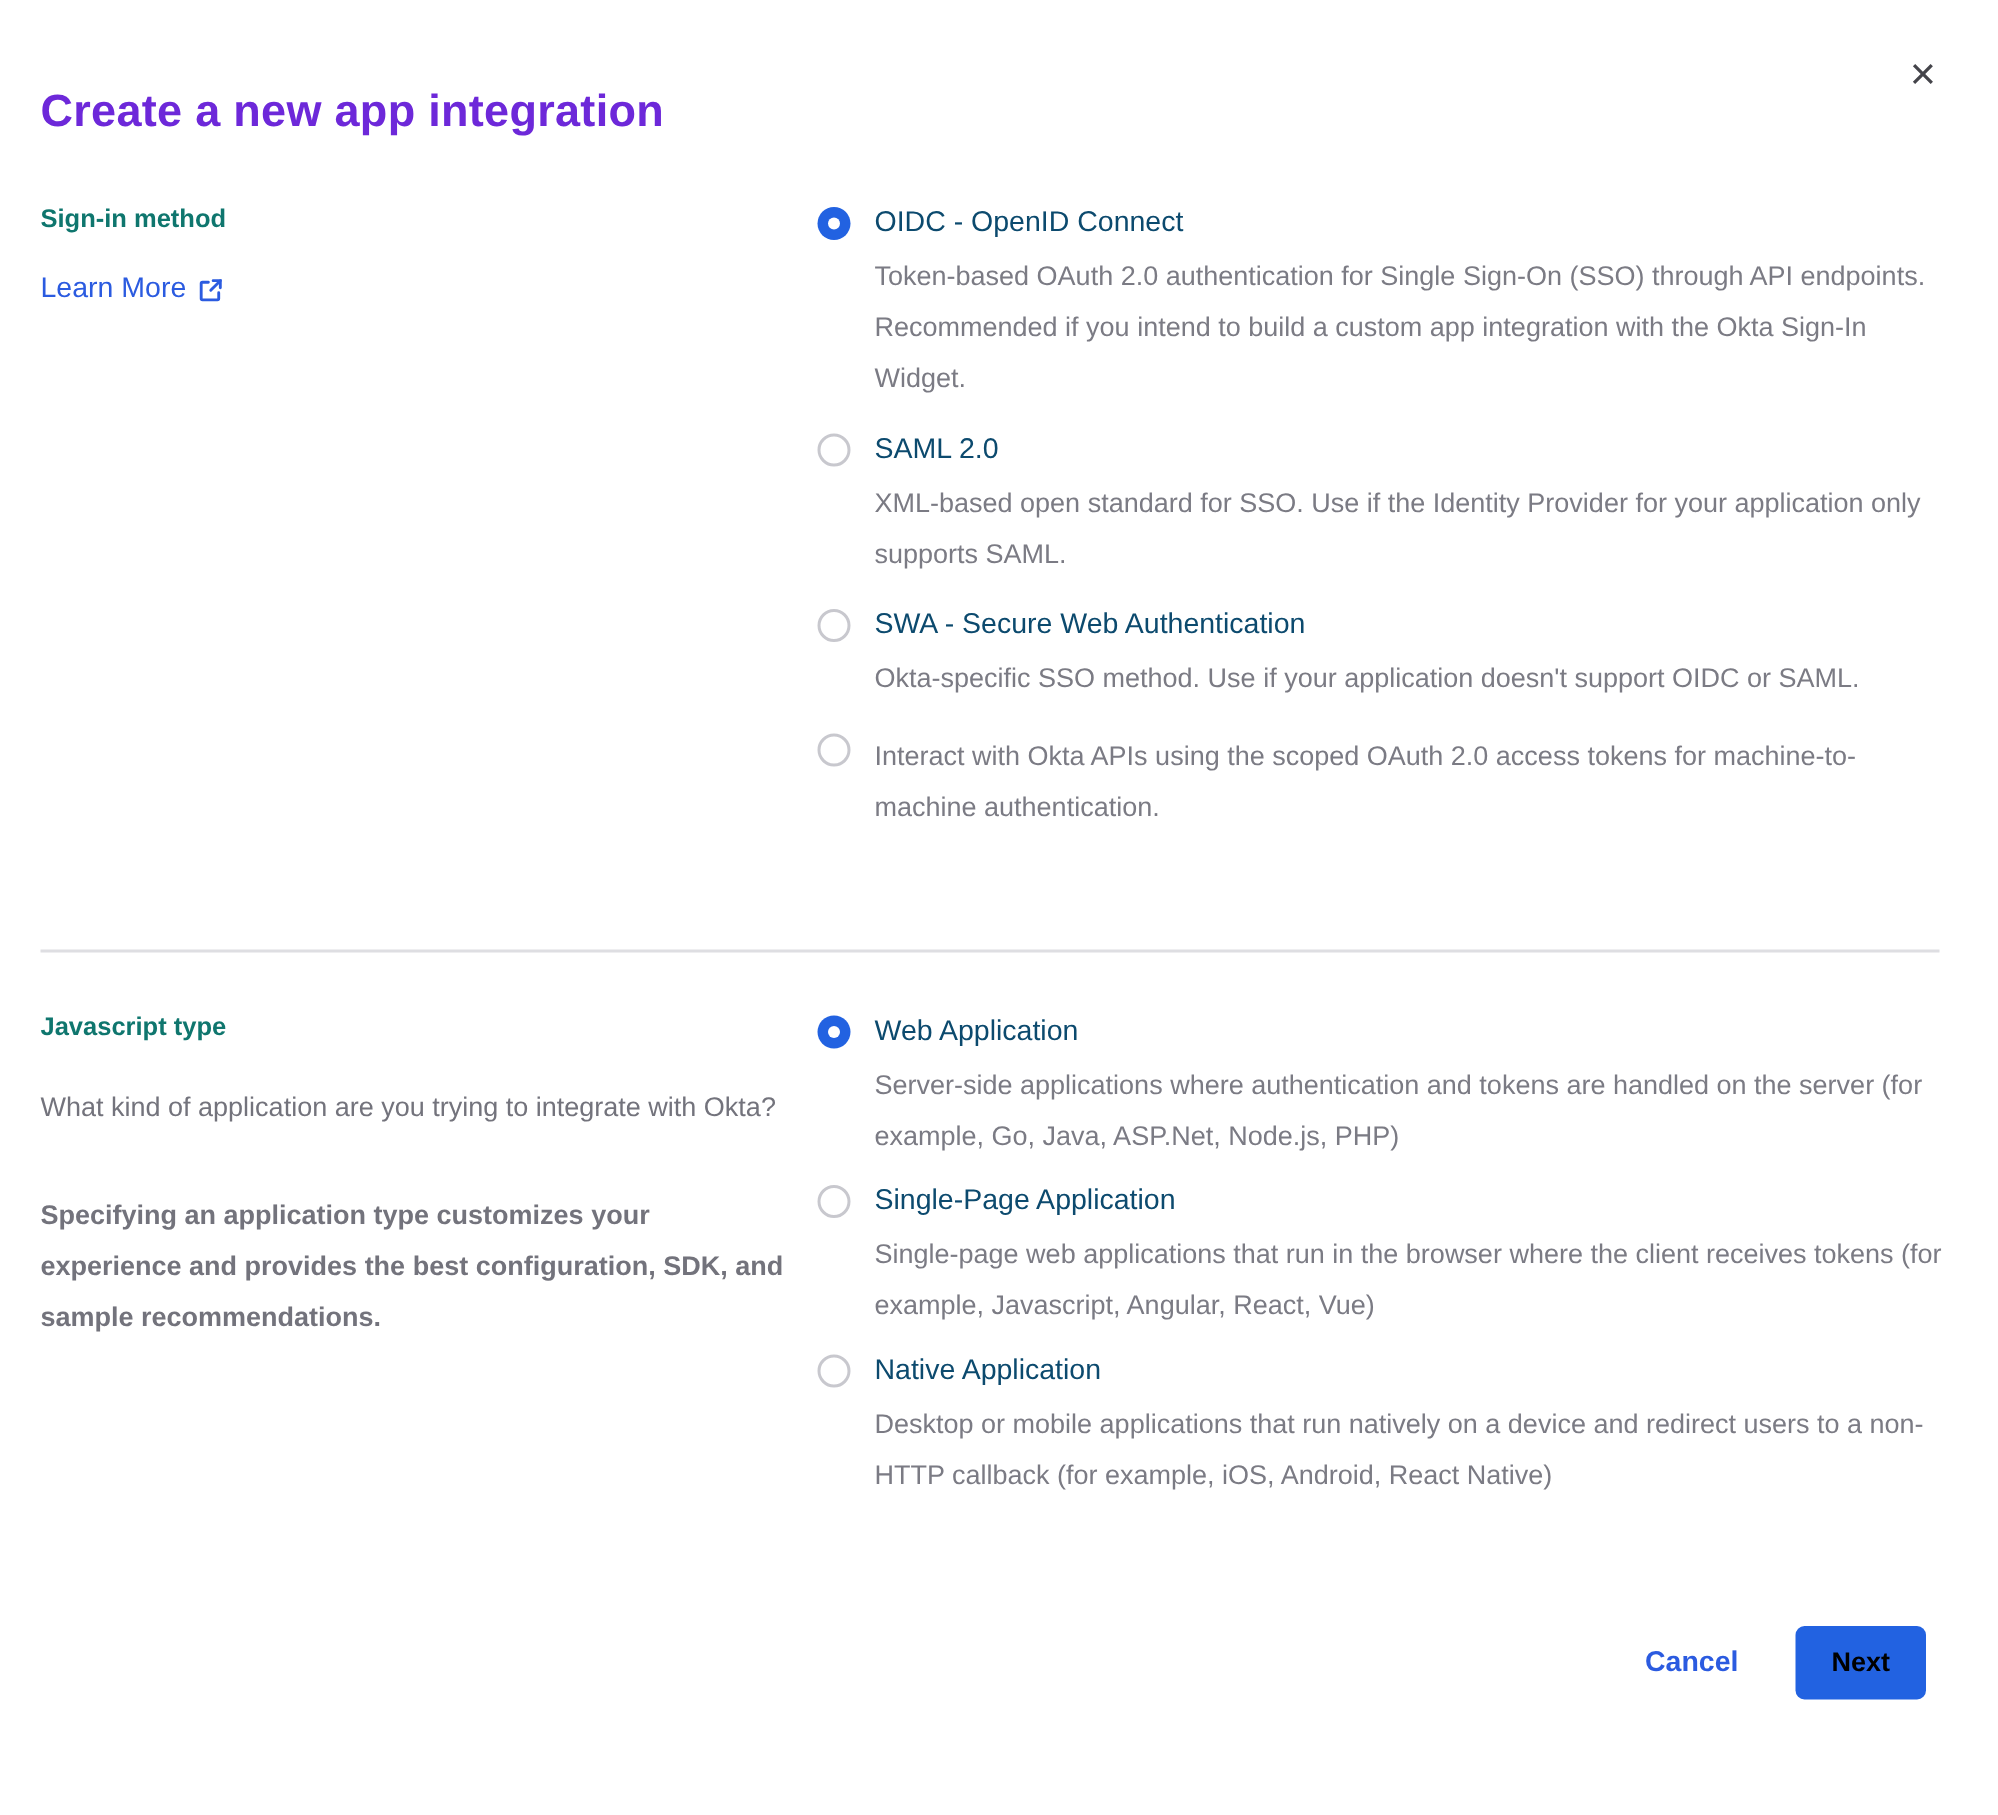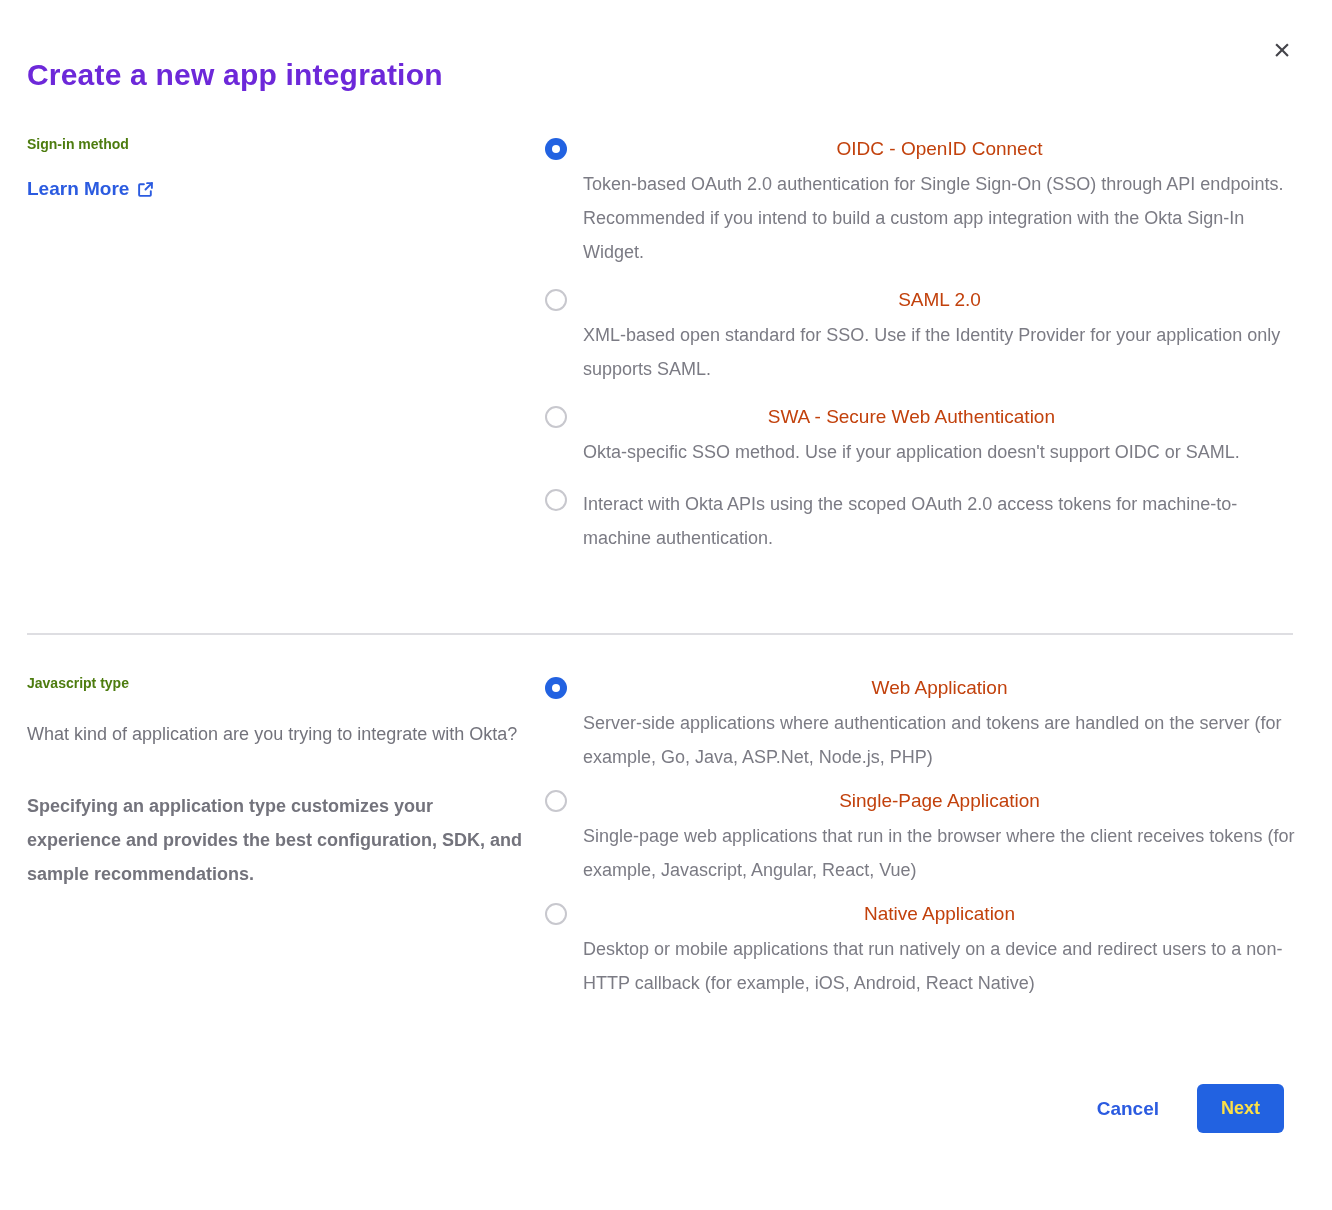--- a/index.html
+++ b/index.html
@@ -26,27 +26,27 @@
     color: #6d28d9;
   }
 
   .section {
     display: grid;
     grid-template-columns: 518px 1fr;
     margin-top: 44px;
   }
 
   .section-left .section-label {
-    font-size: 14px; font-weight: 700; color: #4d7c0f;
+    font-size: 17px; font-weight: 700; color: #0f766e;
   }
 
   .learn-more {
     margin-top: 26px;
     display: inline-flex; align-items: center; gap: 8px;
-    color: #2b5be0; font-size: 19px; font-weight: 700;
+    color: #2b5be0; font-size: 19px; font-weight: 400;
     text-decoration: none; cursor: pointer;
   }
   .learn-more svg { display: block; }
 
   .left-paragraph {
     margin-top: 26px;
     font-size: 18px; line-height: 34px; color: #73737c;
     max-width: 500px;
   }
   .left-paragraph + .left-paragraph { margin-top: 38px; font-weight: bold; }
@@ -69,43 +69,43 @@
   .radio.selected { border: none; background: #2262e1; }
   .radio.selected::after {
     content: "";
     position: absolute; top: 50%; left: 50%;
     width: 8px; height: 8px; border-radius: 50%;
     background: #fff; transform: translate(-50%, -50%);
   }
 
   .option-text { max-width: 715px; }
   .option-label {
-    font-size: 19px; font-weight: 400; color: #c2410c;
-    line-height: 26px; margin-bottom: 5px; text-align: center;
+    font-size: 19px; font-weight: 400; color: #0c4a6e;
+    line-height: 26px; margin-bottom: 5px;
   }
   .option-desc {
     font-size: 18px; line-height: 34px; color: #7b7b84;
   }
 
   .divider {
     border: none; border-top: 2px solid #dedee2;
     margin: 60px 3px 0 0;
   }
   .section.section-apptype { margin-top: 40px; }
 
   .footer {
     display: flex; justify-content: flex-end; align-items: center;
     gap: 38px; margin-top: 70px; padding-right: 12px;
   }
   .cancel-link {
     color: #2b5be0; font-size: 19px; font-weight: 700;
     text-decoration: none; cursor: pointer; background: none; border: none;
   }
   .next-button {
-    background: #2262e1; color: #fde047;
+    background: #2262e1; color: #000000;
     font-family: "Liberation Sans", sans-serif;
     font-size: 18px; font-weight: 700;
     border: none; border-radius: 6px;
     padding: 14px 24px; min-width: 83px;
     cursor: pointer;
   }
 </style>
 </head>
 <body>
 

